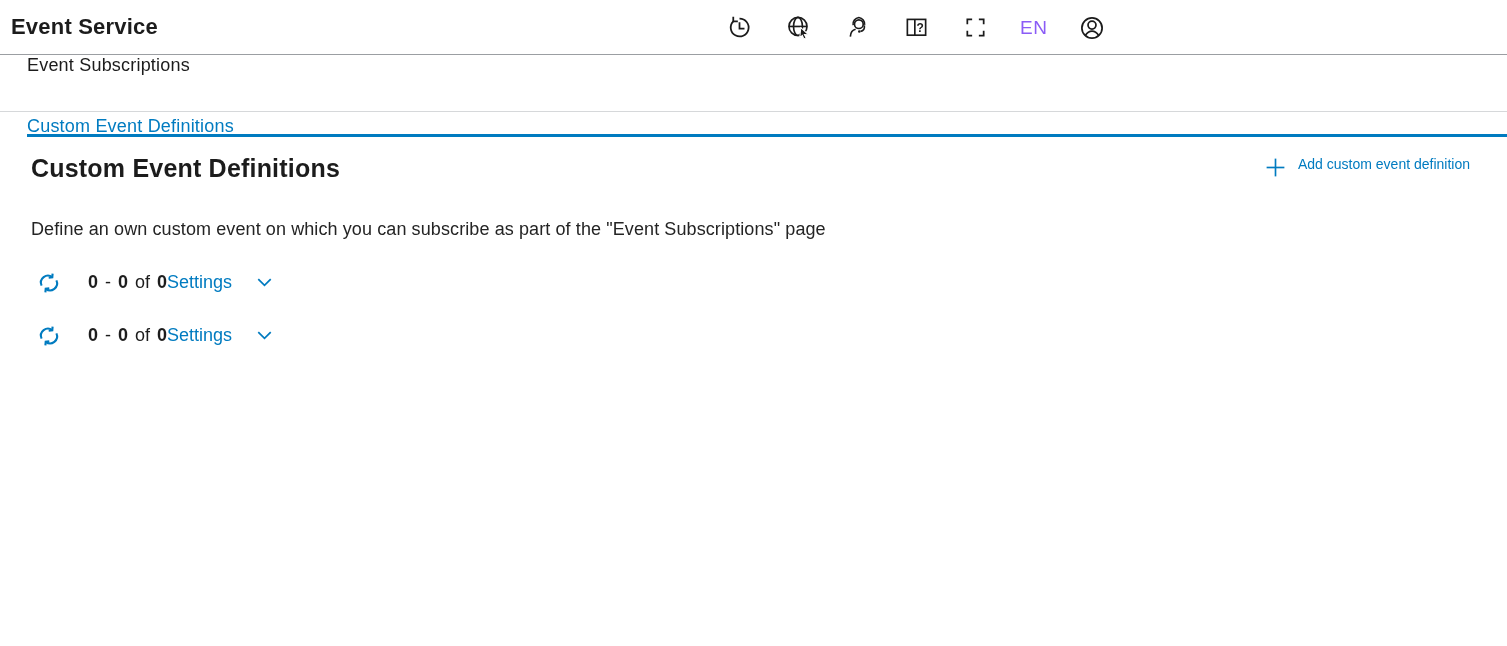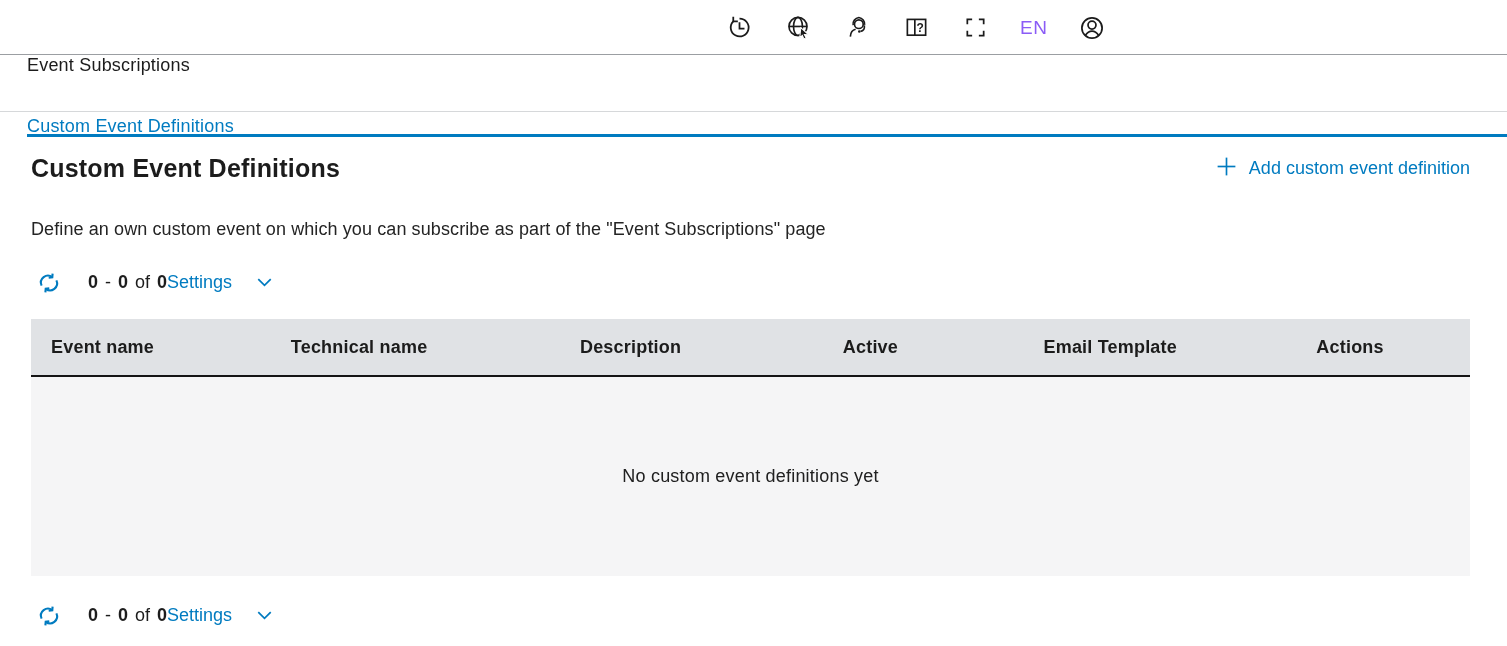--- a/index.html
+++ b/index.html
@@ -93,24 +93,24 @@
     justify-content: space-between;
     align-items: center;
   }
   .page-title {
     font-size: 25px;
     font-weight: 700;
     letter-spacing: 0.2px;
   }
   .add-link {
     display: flex;
-    align-items: center;
+    align-items: flex-start;
     gap: 11px;
     color: var(--accent);
-    font-size: 18px;
+    font-size: 14px;
     cursor: pointer;
     background: none;
     border: none;
     font-family: "Liberation Sans", sans-serif;
   }
   .page-desc {
     margin-top: 36px;
     font-size: 18px;
     color: #242424;
     letter-spacing: 0.1px;
@@ -187,20 +187,21 @@
     vertical-align: middle;
     font-size: 18px;
     color: #202020;
     letter-spacing: 0.2px;
   }
 </style>
 </head>
 <body>
 
 <header class="topbar">
+  <h1 class="app-title">Event Service</h1>
 
   <div class="topbar-icons">
     <button class="icon-btn" title="">
       <svg viewBox="0 0 26 26" width="27" height="27" fill="none" stroke="currentColor" stroke-width="1.7">
         <path d="M7 7 A8.6 8.6 0 1 0 13 4.4"></path>
         <path d="M7 2.6 L7 7 L11.4 7"></path>
         <path d="M13 8 L13 14 L17.8 14"></path>
       </svg>
     </button>
     <button class="icon-btn">
@@ -289,37 +290,20 @@
       <b>0</b>
     </span>
     <button class="settings-link">Settings</button>
     <button class="settings-chevron">
       <svg viewBox="0 0 24 24" width="23" height="23" fill="none" stroke="currentColor" stroke-width="1.8">
         <path d="M5.5 8.5 L12 15 L18.5 8.5"></path>
       </svg>
     </button>
   </div>
 
-  <table class="event-table">
-    <thead>
-      <tr>
-        <th class="left">Event name</th>
-        <th class="left">Technical name</th>
-        <th>Description</th>
-        <th>Active</th>
-        <th>Email Template</th>
-        <th>Actions</th>
-      </tr>
-    </thead>
-    <tbody>
-      <tr>
-        <td colspan="6">No custom event definitions yet</td>
-      </tr>
-    </tbody>
-  </table>
 
   <div class="list-controls bottom">
     <button class="refresh-btn">
       <svg viewBox="0 0 24 24" width="24" height="24" fill="none" stroke="currentColor" stroke-width="2.1">
         <path d="M4.6 14.6 A7 7 0 0 1 15.3 6.2"></path>
         <path d="M15.6 2.6 L15.3 6.2 L11.7 6.6"></path>
         <path d="M19.4 9.4 A7 7 0 0 1 8.7 17.8"></path>
         <path d="M8.4 21.4 L8.7 17.8 L12.3 17.4"></path>
       </svg>
     </button>

